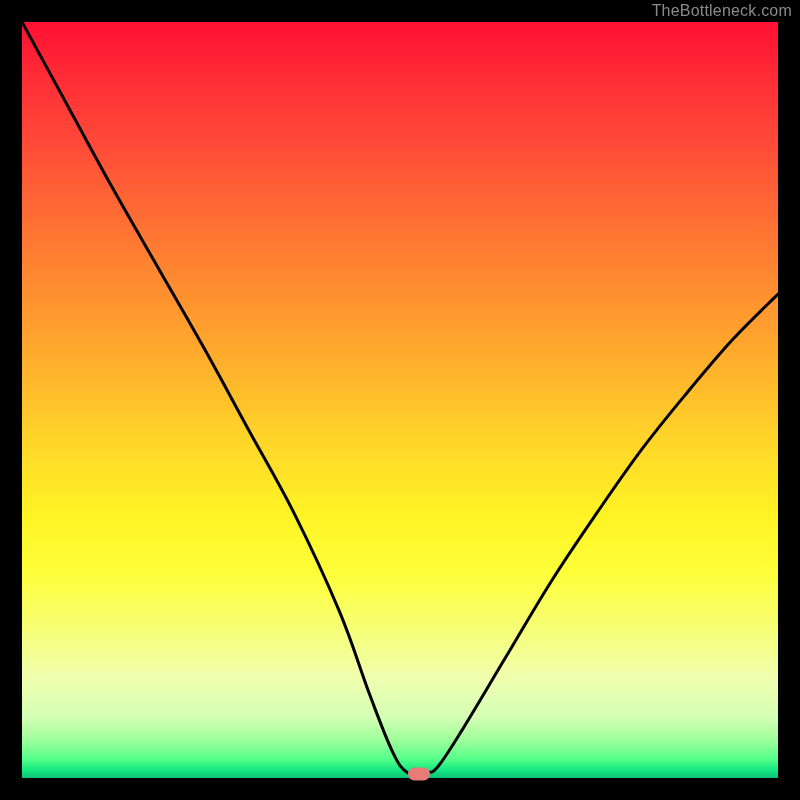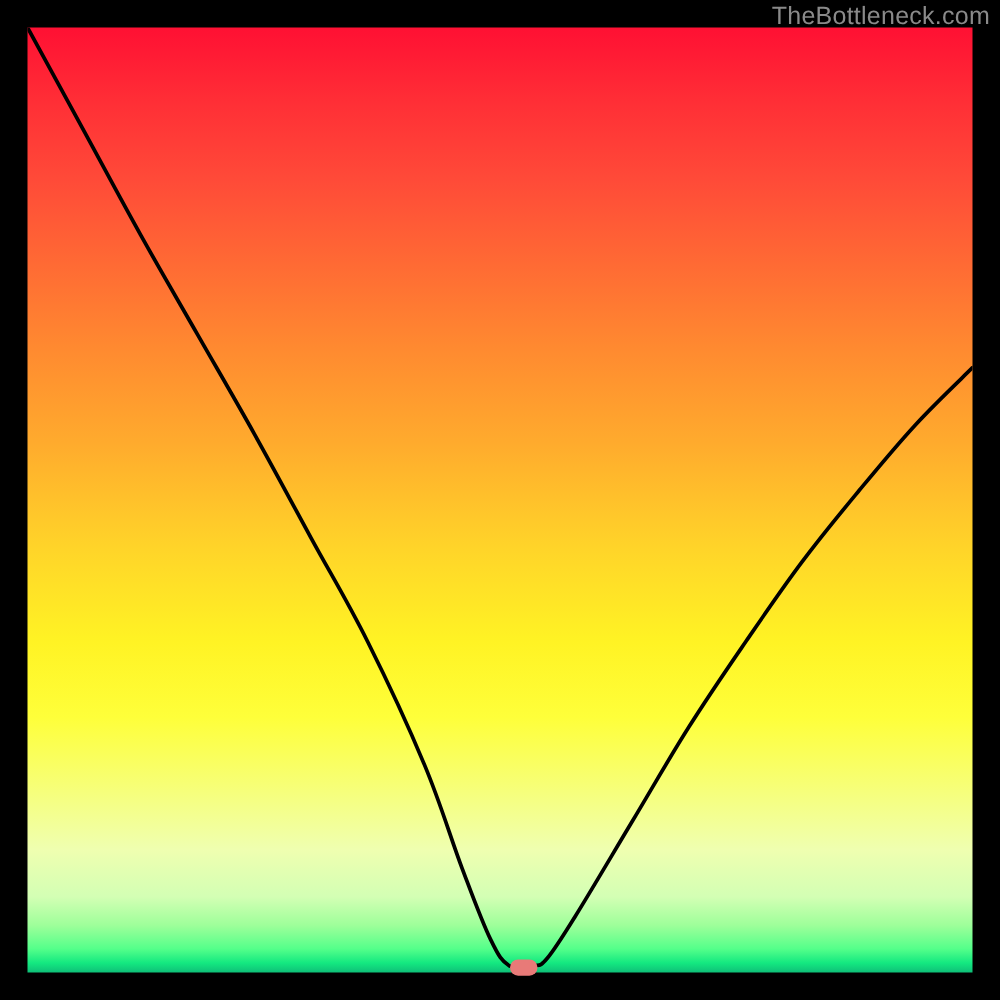--- a/index.html
+++ b/index.html
@@ -56,21 +56,21 @@
     height: 13px;
     background: #e87a78;
     border-radius: 7px;
     transform: translate(-50%, -50%);
   }
   .attribution {
     position: absolute;
     top: 2px;
     right: 8px;
     color: #8a8a8a;
-    font-size: 20px;
+    font-size: 16px;
     letter-spacing: 0.2px;
     font-weight: 500;
   }
 </style>
 </head>
 <body>
 
 <div class="frame">
   <div class="plot">
     <svg class="curve" viewBox="0 0 756 756" preserveAspectRatio="none">

